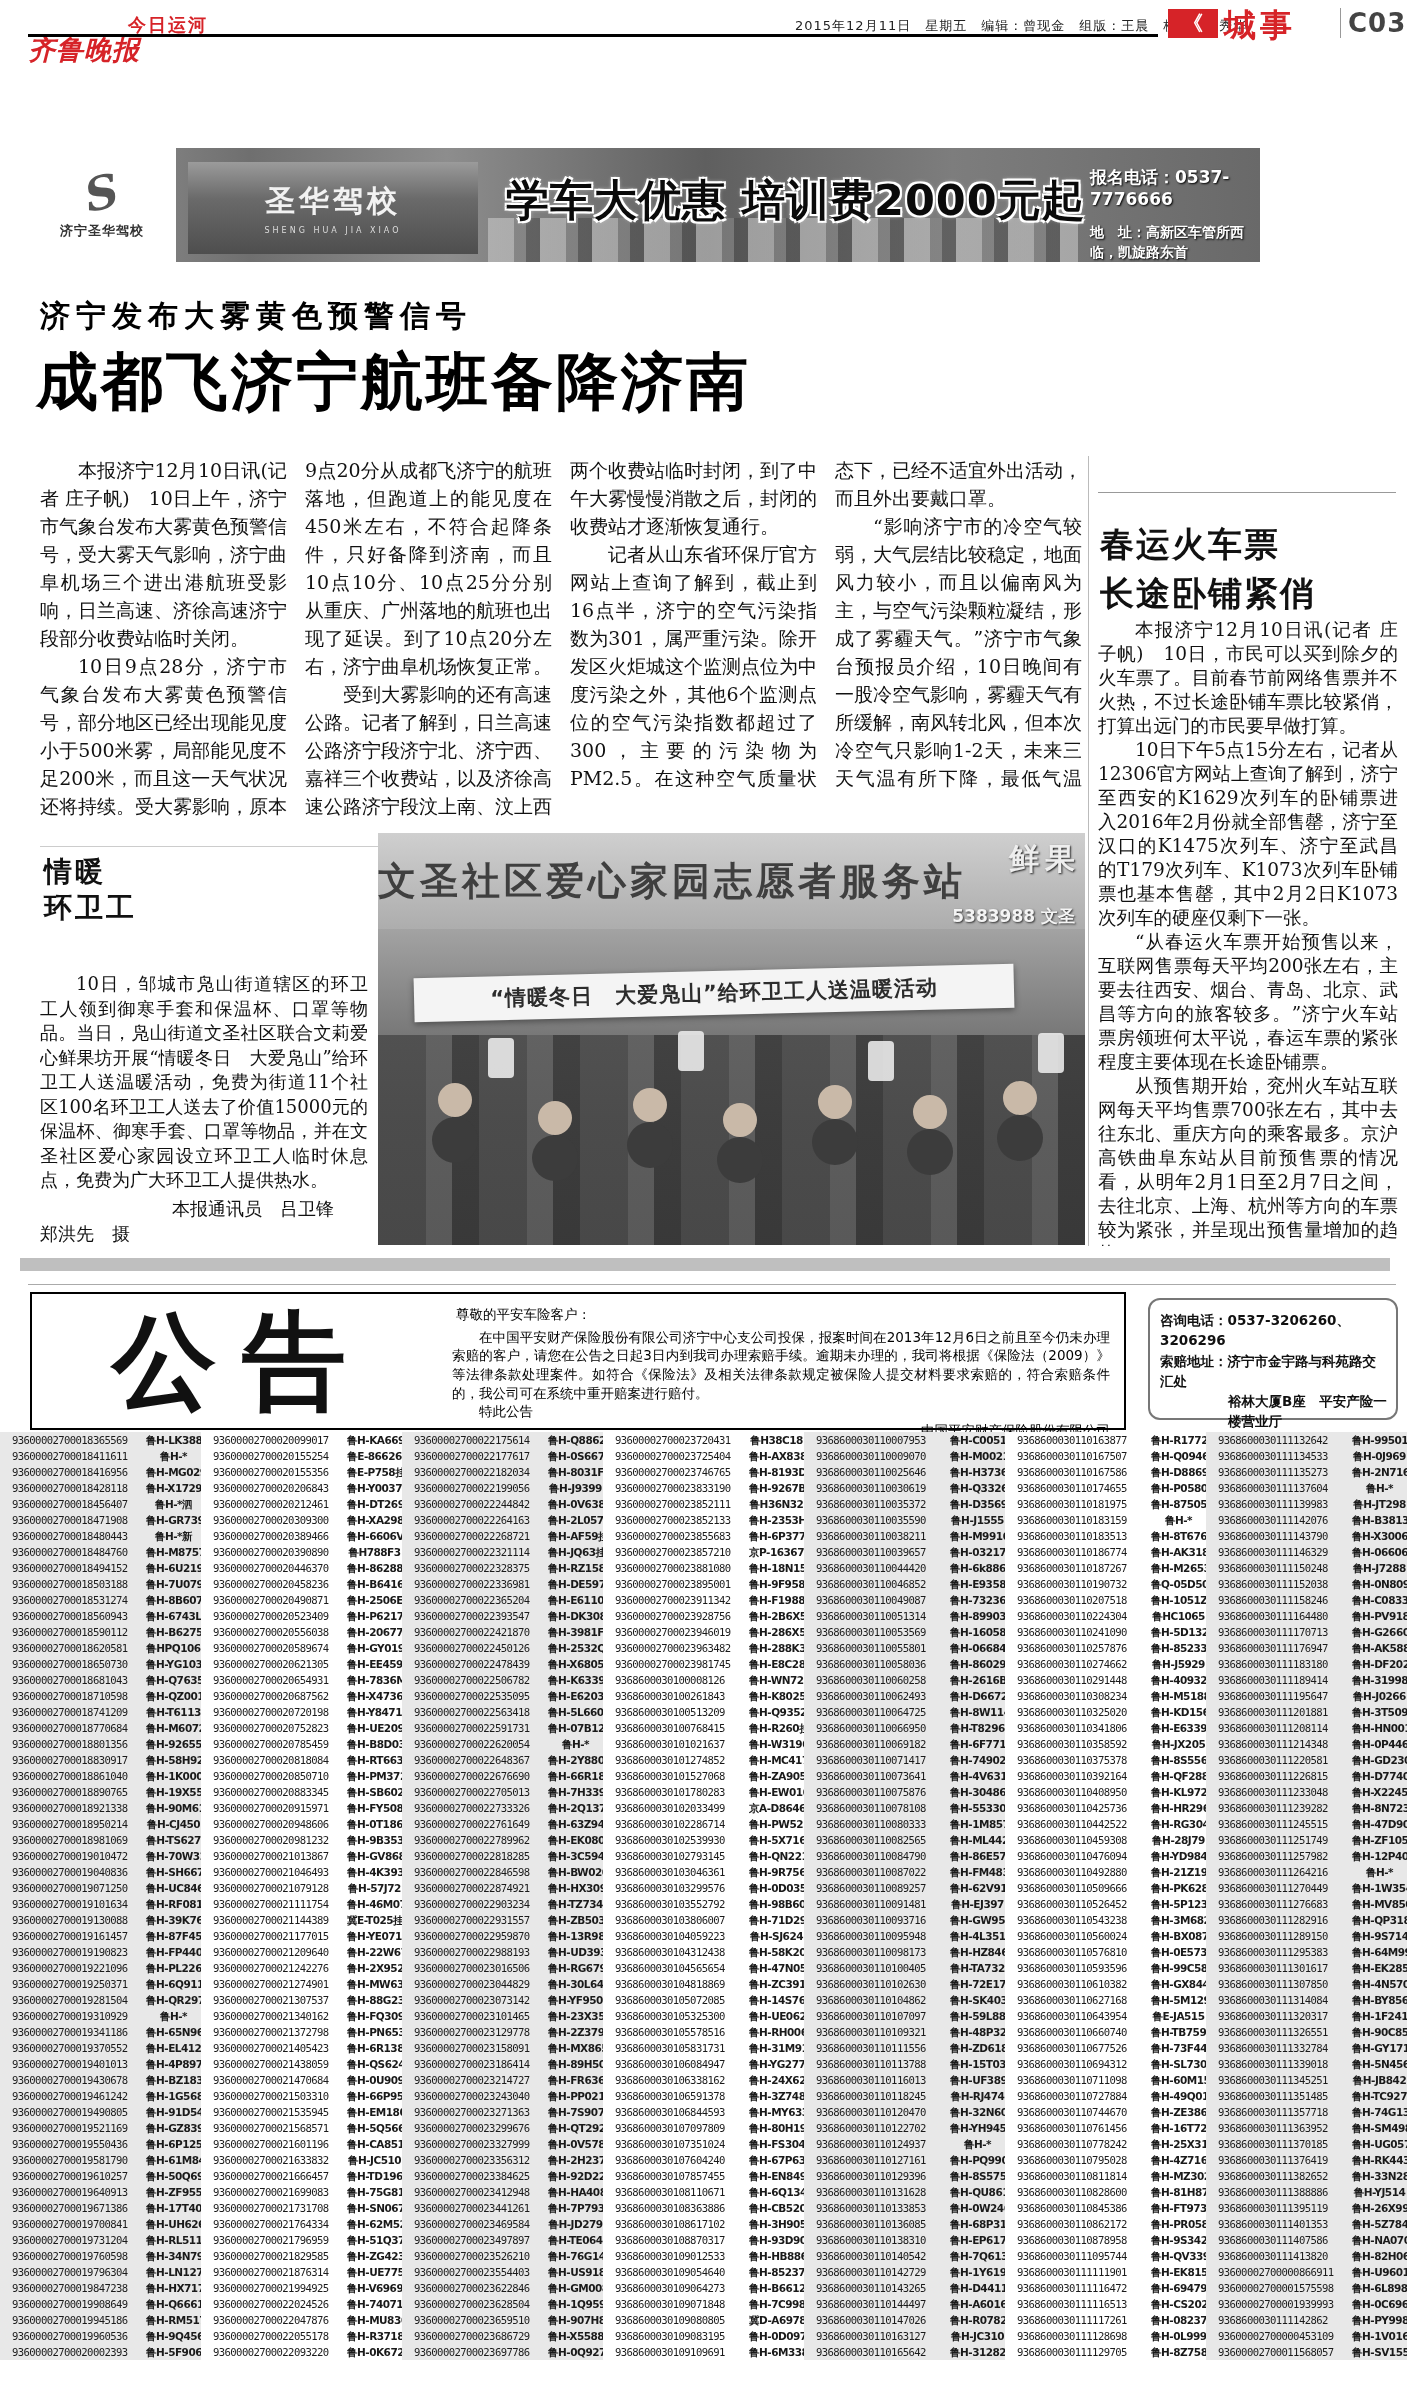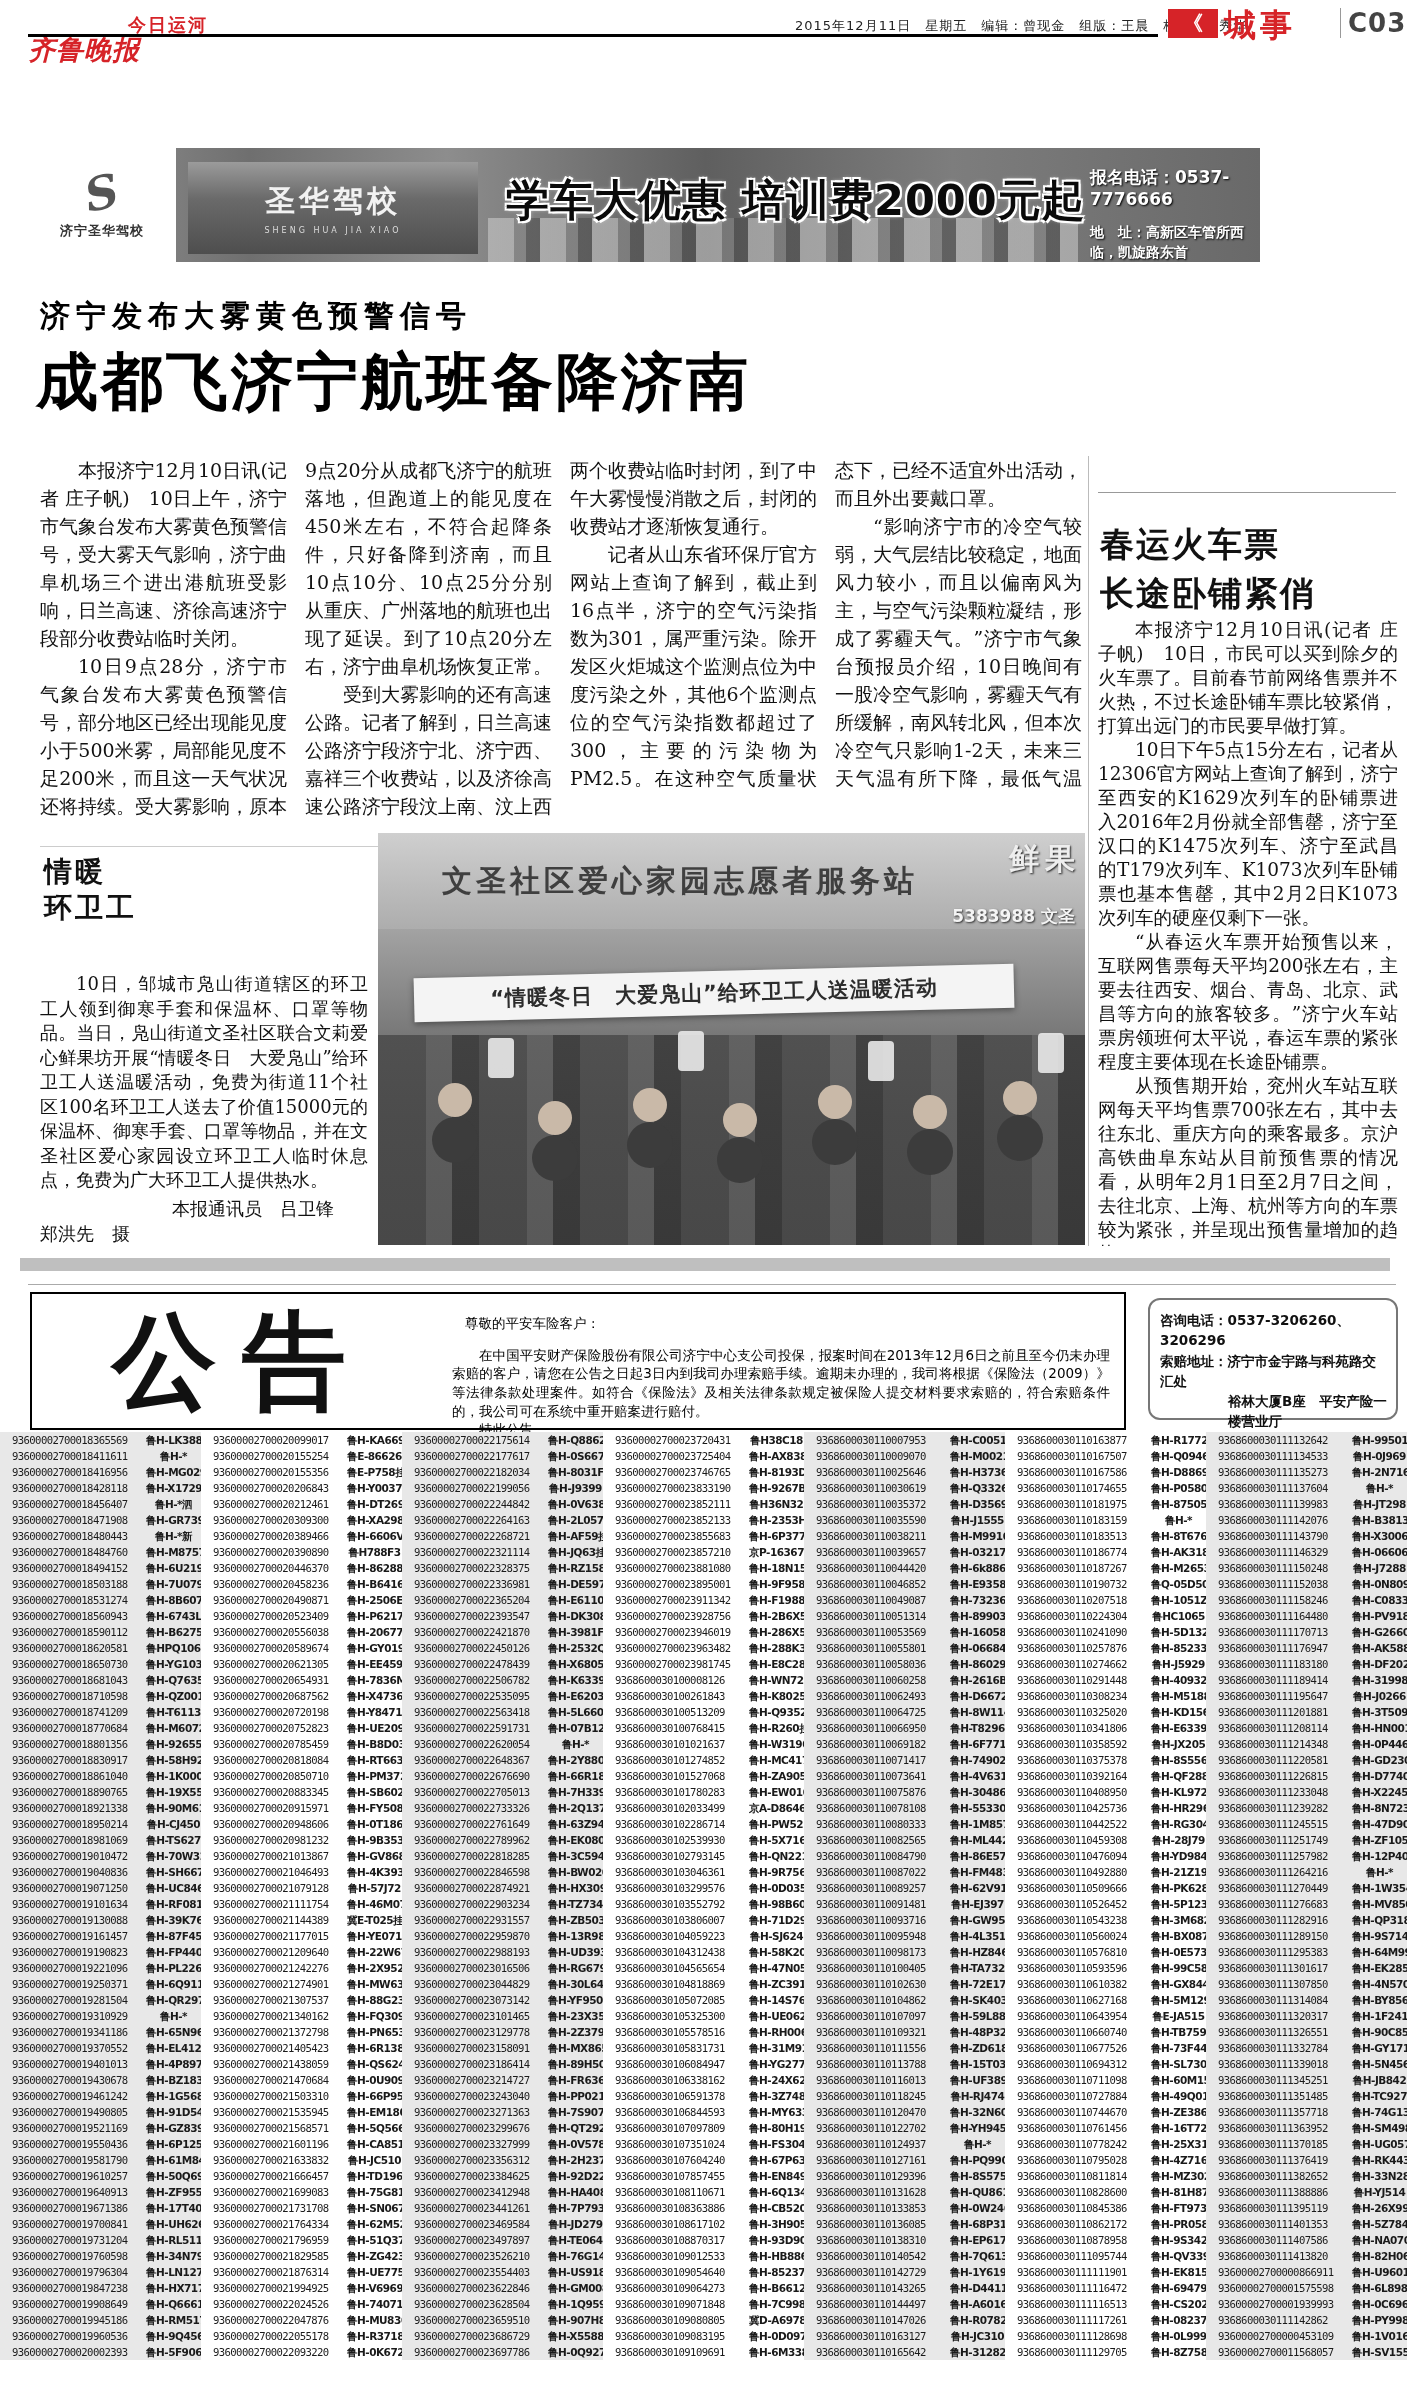--- a/index.html
+++ b/index.html
@@ -59,21 +59,21 @@
   .care-body{left:40px;top:972px;width:328px;height:222px;font-family:"DejaVu Serif",serif;
              font-size:18px;line-height:24.5px;text-align:justify;overflow:hidden;}
   .care-body p{margin:0;text-indent:2em;}
   .care-byline{left:40px;top:1196px;width:328px;font-family:"DejaVu Serif",serif;font-size:18px;line-height:25px;}
   .care-byline div:first-child{text-align:right;padding-right:34px;}
   
   .photo{left:378px;top:833px;width:707px;height:412px;background:
          linear-gradient(180deg,#b8b8b8 0%,#a5a5a5 22%,#8a8a8a 38%,#555 70%,#3c3c3c 100%);overflow:hidden;}
   .photo-sign{position:absolute;left:0;top:0;width:707px;height:96px;background:
               linear-gradient(180deg,#cfcfcf,#adadad);display:flex;align-items:center;}
-  .photo-sign-text{font-size:30px;font-weight:900;color:#3f3f3f;letter-spacing:4px;margin-left:64px;}
+  .photo-sign-text{font-size:38px;font-weight:900;color:#3f3f3f;letter-spacing:4px;}
   .photo-phone{position:absolute;right:10px;top:56px;font-size:17px;font-weight:900;color:#f4f4f4;
                text-shadow:1px 1px 2px #333;margin-top:16px;}
   .fruit-sign{position:absolute;right:4px;top:6px;font-size:30px;font-weight:900;color:#eee;
               letter-spacing:6px;text-shadow:1px 1px 2px #222;}
   .photo-banner{position:absolute;left:36px;top:138px;width:600px;height:44px;background:#f4f4f4;
                 transform:rotate(-1.4deg);display:flex;align-items:center;justify-content:center;
                 box-shadow:0 2px 6px rgba(0,0,0,.4);}
   .photo-banner span{font-size:21px;font-weight:700;color:#2c2c2c;letter-spacing:1px;white-space:nowrap;}
   .crowd{position:absolute;left:0;bottom:0;width:707px;height:210px;background:
          repeating-linear-gradient(90deg,#4a4a4a 0 48px,#5e5e5e 48px 74px,#383838 74px 101px);opacity:.85;}
@@ -81,21 +81,21 @@
             box-shadow:0 40px 0 6px #3c3c3c;}
   .bag{position:absolute;width:26px;height:40px;background:#e9e9e9;border-radius:4px;opacity:.9;}
   
   .gray-bar{left:20px;top:1258px;width:1370px;height:13px;background:#bfbfbf;}
   .notice-topline{left:28px;top:1284px;width:1368px;height:1px;background:#aaa;}
   .notice-box{left:30px;top:1292px;width:1096px;height:138px;border:2px solid #000;background:#fff;
               display:flex;box-sizing:border-box;}
   .notice-title{width:420px;display:flex;align-items:center;justify-content:center;
                 font-size:104px;font-weight:900;letter-spacing:26px;line-height:1;}
   .notice-body{flex:1;padding:7px 14px 0 0;font-size:13.5px;line-height:1.38;color:#000;}
-  .notice-body .salut{margin:13px;}
+  .notice-body .salut{margin:4px;}
   .notice-body p{margin:0;text-indent:2em;text-align:justify;}
   .notice-closing{text-indent:2em;}
   .notice-sign{text-align:right;line-height:1.35;}
   .contact-box{left:1148px;top:1298px;width:250px;height:122px;border:2px solid #777;border-radius:12px;
                box-sizing:border-box;padding:10px 8px 0 10px;font-size:13.5px;font-weight:700;line-height:1.5;}
   .contact-box .addr2{padding-left:68px;}
   .contact-attach{margin-top:8px;font-size:16px;font-weight:900;}
   
   .ptable{left:0px;top:1432px;width:1409px;}
   .prow{display:flex;height:16px;line-height:16px;}

